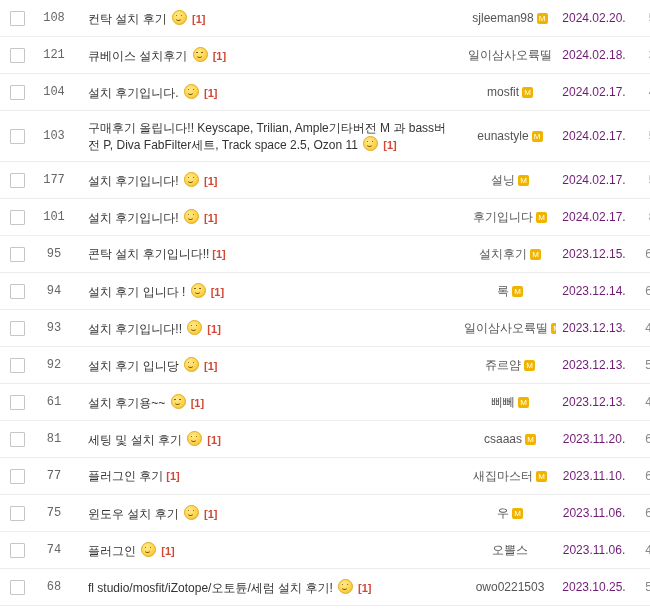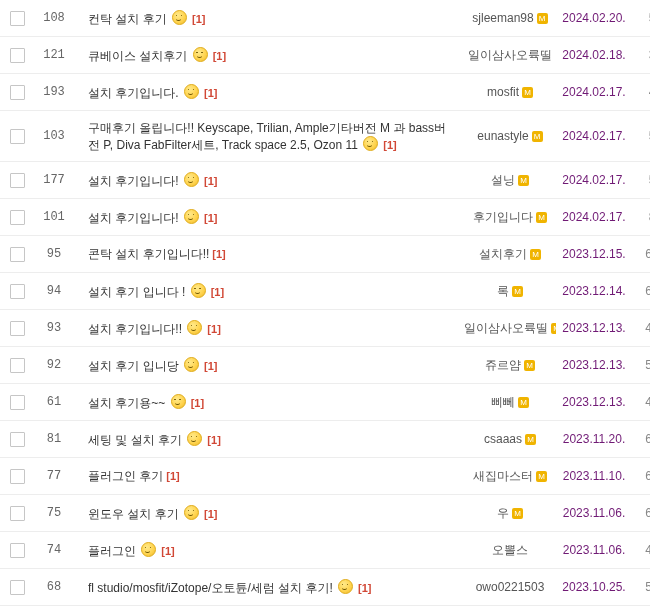--- a/index.html
+++ b/index.html
@@ -154,21 +154,21 @@
       <tr>
         <td class="col-check row-cell"><span class="checkbox"></span></td>
         <td class="col-num row-cell">121</td>
         <td class="col-title row-cell"><span class="title-text">큐베이스 설치후기</span> <span class="emo"></span><span class="cmt">[1]</span></td>
         <td class="col-author row-cell"><span>일이삼사오륙띨</span></td>
         <td class="col-date row-cell">2024.02.18.</td>
         <td class="col-views row-cell">3</td>
       </tr>
       <tr>
         <td class="col-check row-cell"><span class="checkbox"></span></td>
-        <td class="col-num row-cell">193</td>
+        <td class="col-num row-cell">104</td>
         <td class="col-title row-cell"><span class="title-text">설치 후기입니다.</span> <span class="emo"></span><span class="cmt">[1]</span></td>
         <td class="col-author row-cell"><span>mosfit</span><span class="badge-m">M</span></td>
         <td class="col-date row-cell">2024.02.17.</td>
         <td class="col-views row-cell">4</td>
       </tr>
       <tr class="row-tall">
         <td class="col-check row-cell"><span class="checkbox"></span></td>
         <td class="col-num row-cell">103</td>
         <td class="col-title row-cell"><span class="title-text">구매후기 올립니다!! Keyscape, Trilian, Ample기타버전 M 과 bass버전 P, Diva FabFilter세트, Track space 2.5, Ozon 11</span> <span class="emo"></span><span class="cmt">[1]</span></td>
         <td class="col-author row-cell"><span>eunastyle</span><span class="badge-m">M</span></td>

